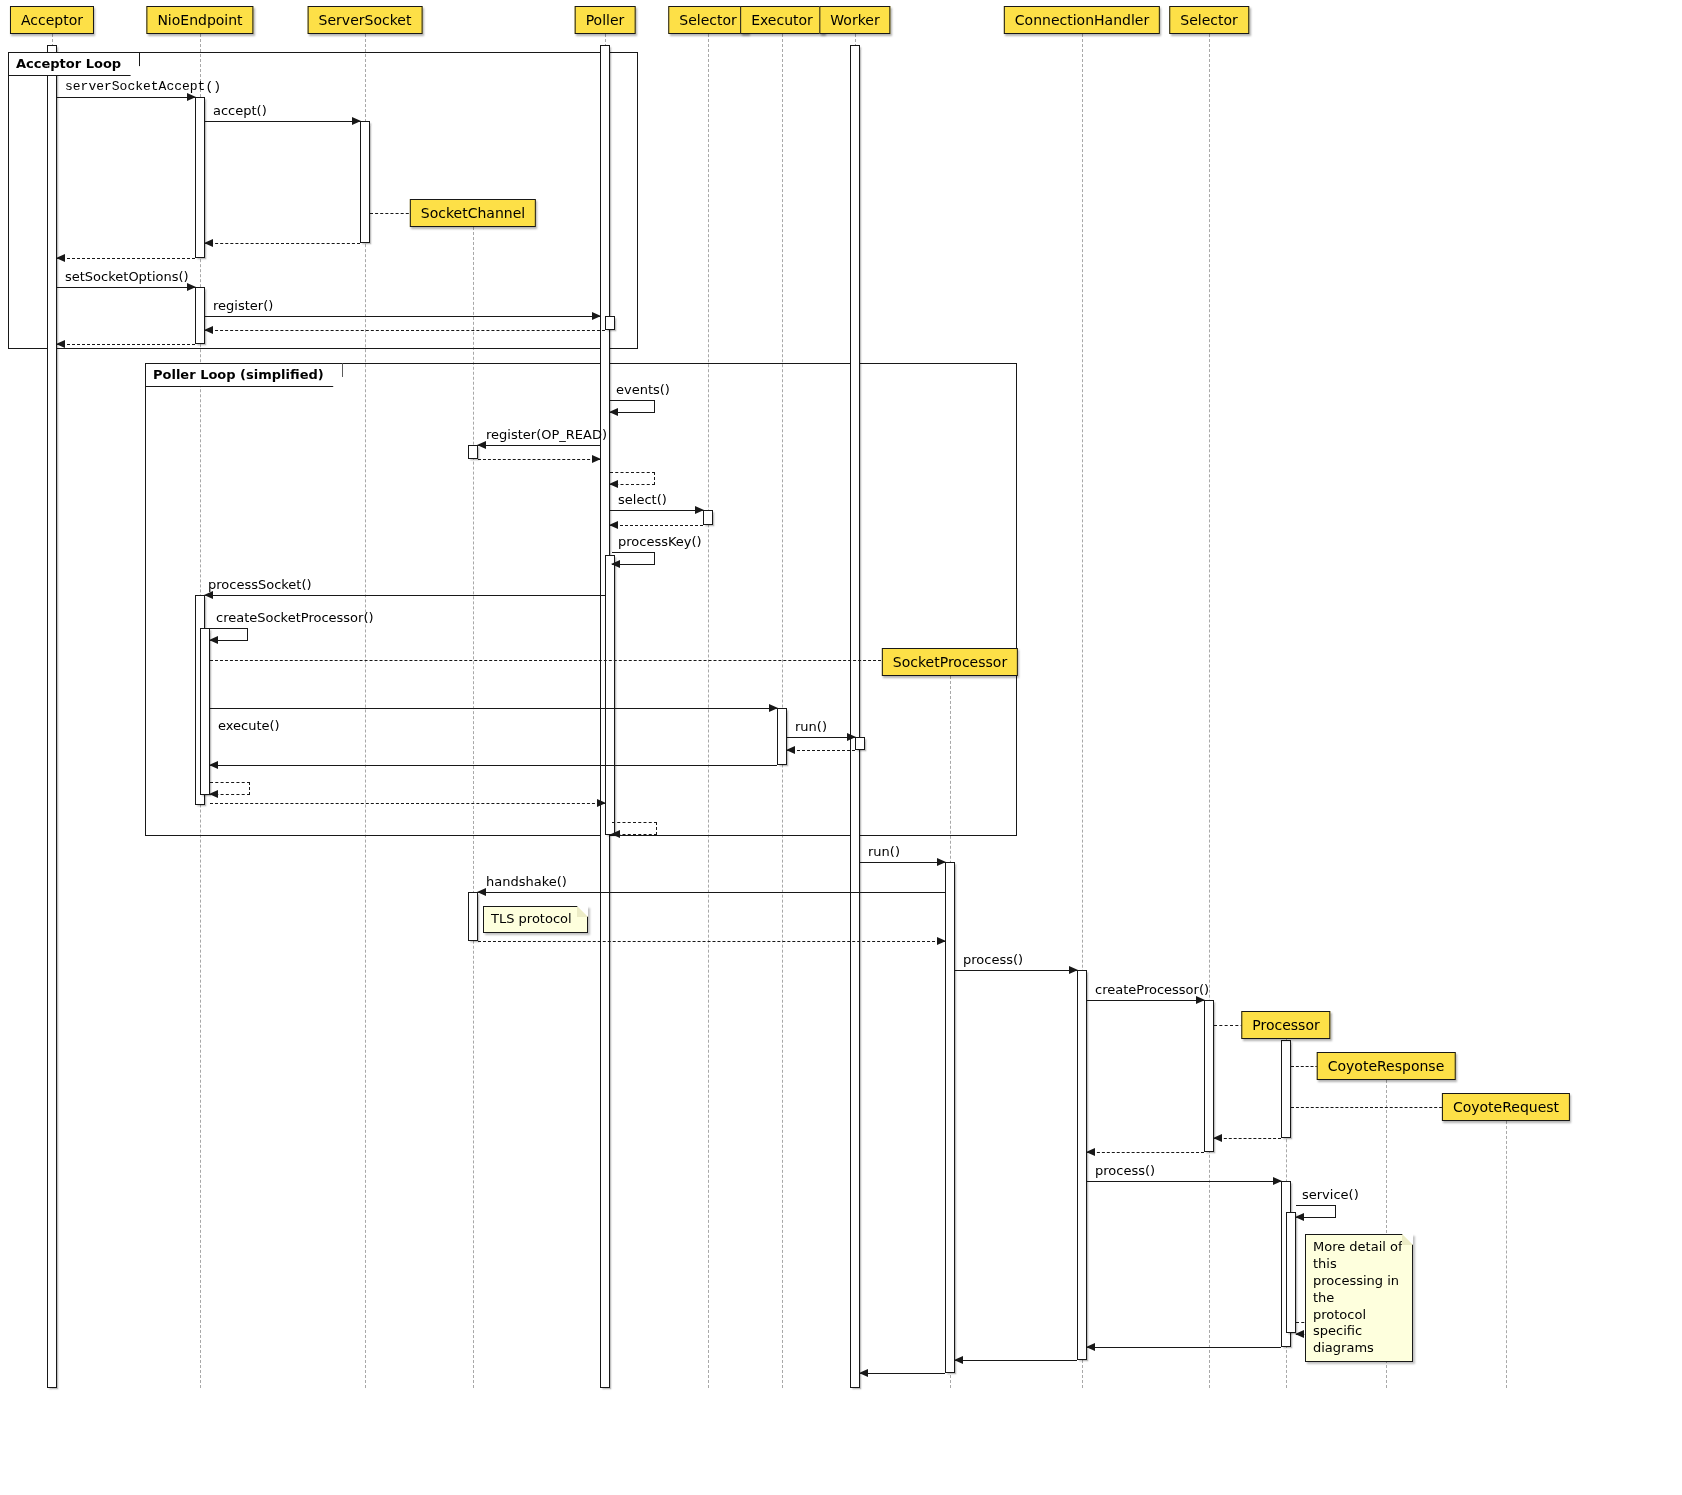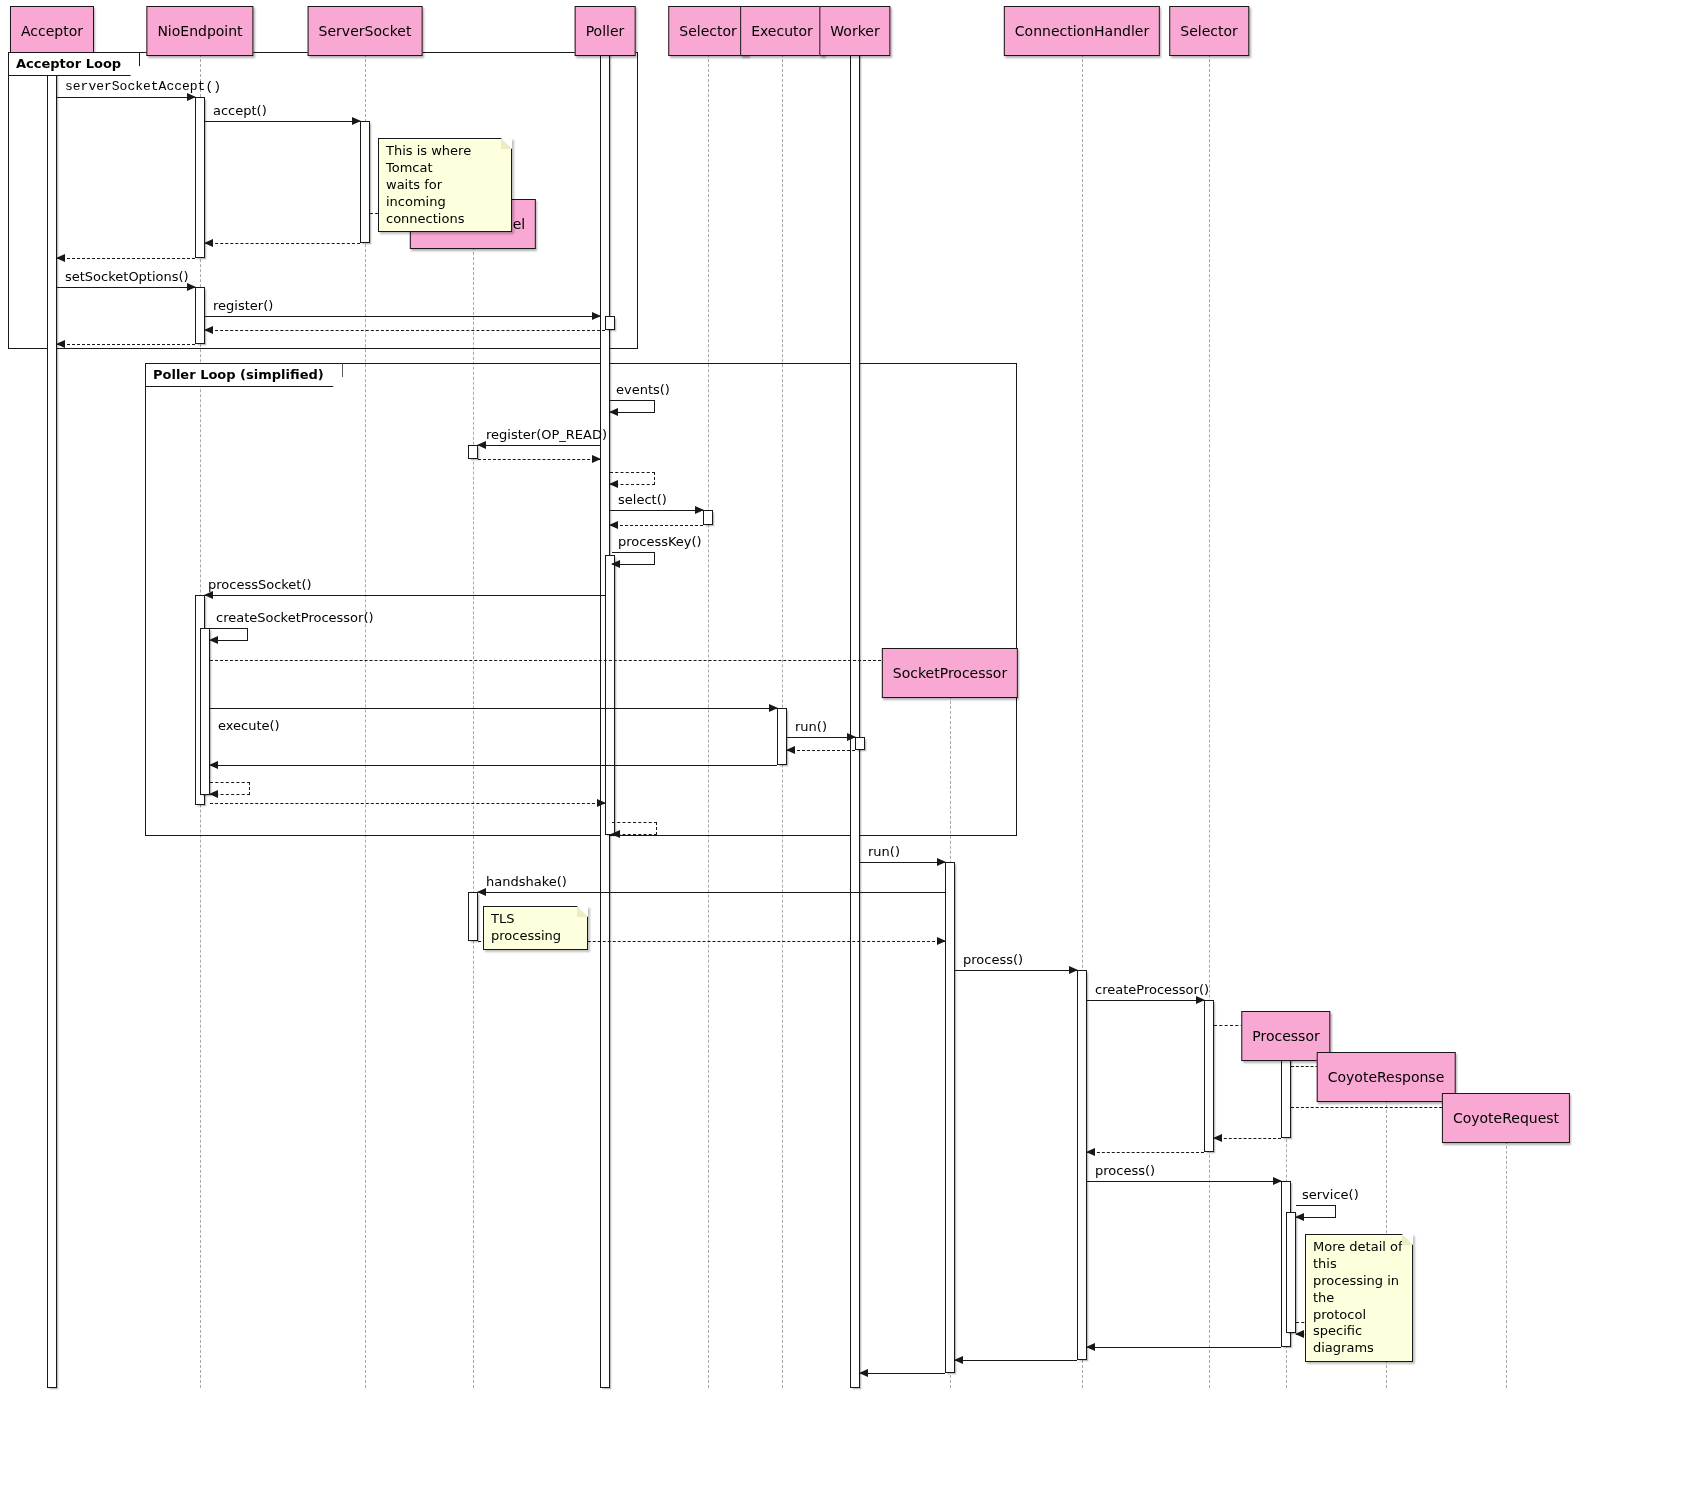--- a/index.html
+++ b/index.html
@@ -10,22 +10,22 @@
   .lifeline { position:absolute; width:0; border-left:1px dashed #A8A8A8; z-index:0; }
 
   .frame { position:absolute; border:1.5px solid #181818; background:transparent; z-index:1; }
   .frame-label { position:absolute; z-index:6; background:#ffffff; border:1px solid #181818;
     font-size:13px; font-weight:bold; padding:3px 18px 4px 7px; white-space:nowrap;
     clip-path:polygon(0 0,100% 0,100% 55%,calc(100% - 10px) 100%,0 100%); }
 
   .act { position:absolute; width:10px; background:#ffffff; border:1px solid #181818;
     box-shadow:1.5px 1.5px 1.5px rgba(0,0,0,0.25); z-index:2; }
 
-  .phead { position:absolute; transform:translateX(-50%); background:#f9a8d4; border:1px solid #181818;
-    padding:16px 10px; font-size:14px; white-space:nowrap; z-index:5;
+  .phead { position:absolute; transform:translateX(-50%); background:#fde047; border:1px solid #181818;
+    padding:5px 10px; font-size:14px; white-space:nowrap; z-index:5;
     box-shadow:1.5px 1.5px 2px rgba(0,0,0,0.3); }
 
   .arrow { position:absolute; height:0; z-index:3; }
   .arrow .line { position:absolute; left:0; right:0; top:0; border-top:1px solid #181818; }
   .arrow .line.dash { border-top-style:dashed; }
   .head-right { position:absolute; right:-1px; top:-4px; width:0; height:0;
     border-top:4px solid transparent; border-bottom:4px solid transparent; border-left:9px solid #181818; }
   .head-left { position:absolute; left:-1px; top:-4px; width:0; height:0;
     border-top:4px solid transparent; border-bottom:4px solid transparent; border-right:9px solid #181818; }
   .ohead-right { position:absolute; right:0; top:-4px; width:8px; height:8px;
@@ -274,21 +274,18 @@
       <div class="head-left"></div>
     </div>
     <div class="arrow" style="left: 955px; top: 1360px; width: 122px;">
       <div class="line"></div>
       <div class="head-left"></div>
     </div>
     <div class="arrow" style="left: 860px; top: 1373px; width: 85px;">
       <div class="line"></div>
       <div class="head-left"></div>
     </div>
-    <div class="note" style="left: 378px; top: 138px; width: 134px; min-height: 54px;">This is where Tomcat
-waits for incoming
-connections</div>
-    <div class="note" style="left: 483px; top: 906px; width: 105px; min-height: 26px;">TLS processing</div>
+    <div class="note" style="left: 483px; top: 906px; width: 105px; min-height: 26px;">TLS protocol</div>
     <div class="note" style="left: 1305px; top: 1234px; width: 108px; min-height: 76px;">More detail of this
 processing in the
 protocol specific
 diagrams</div>
   </div>
 
 </body></html>

